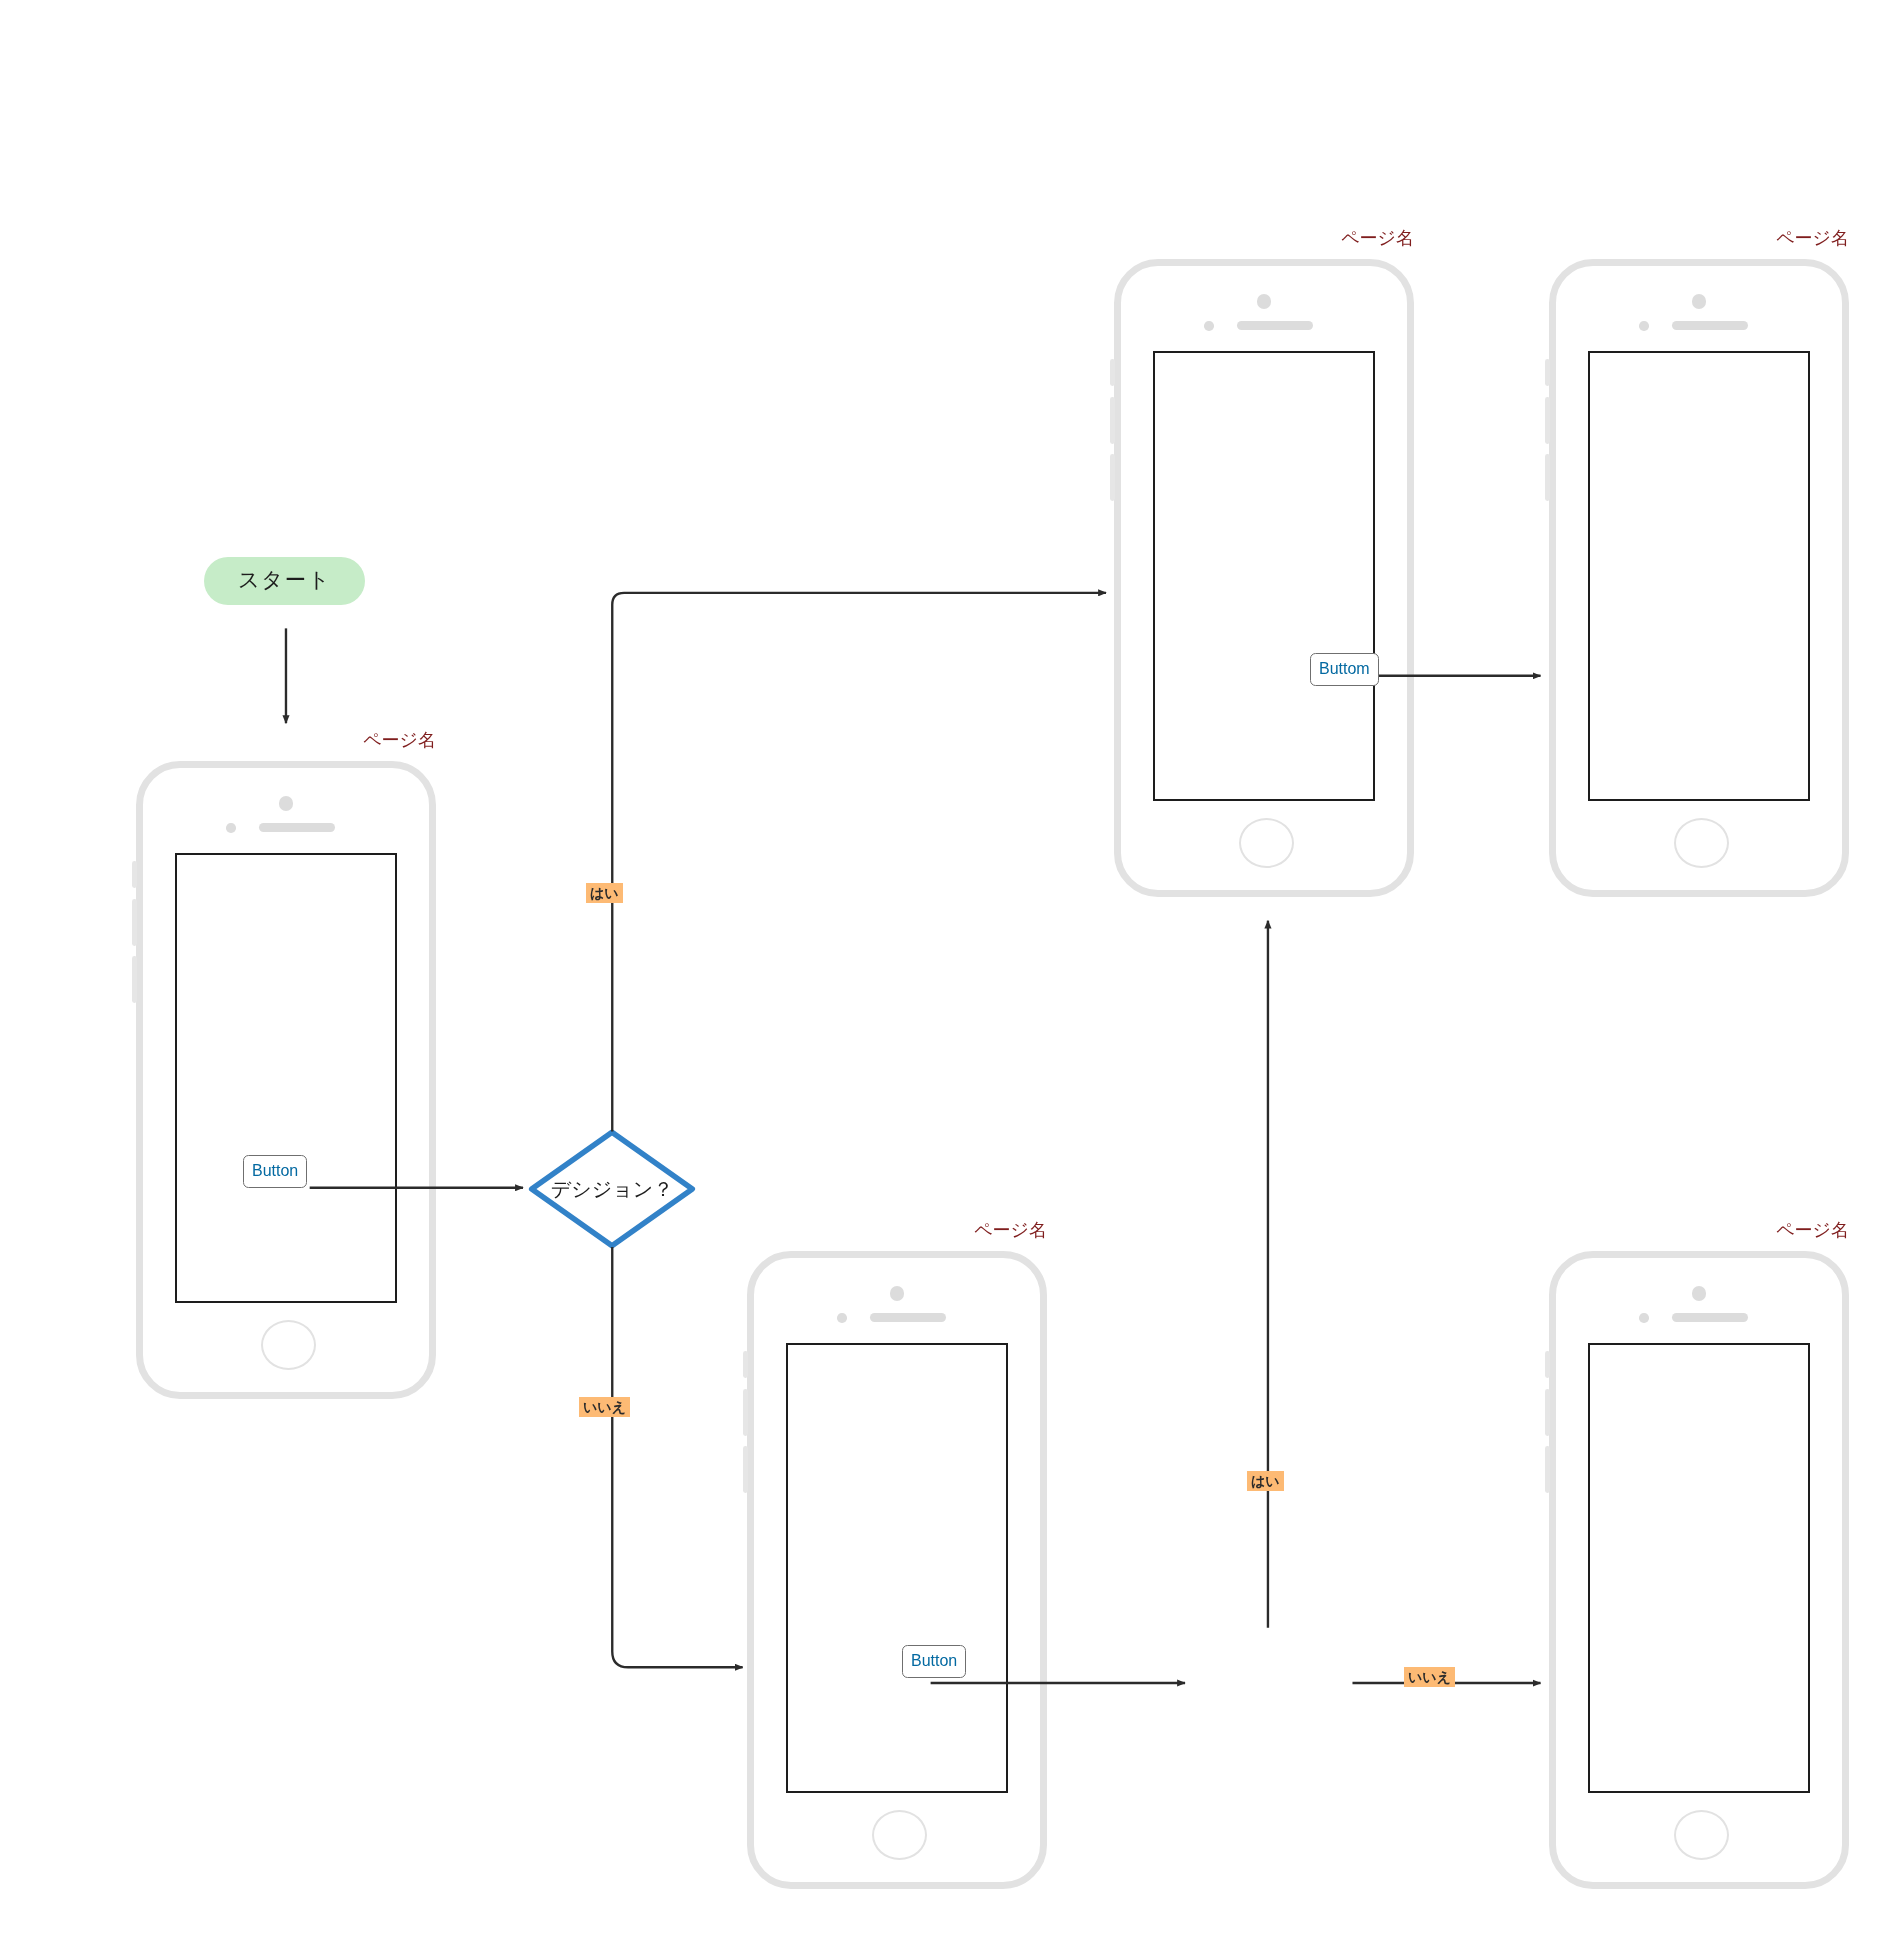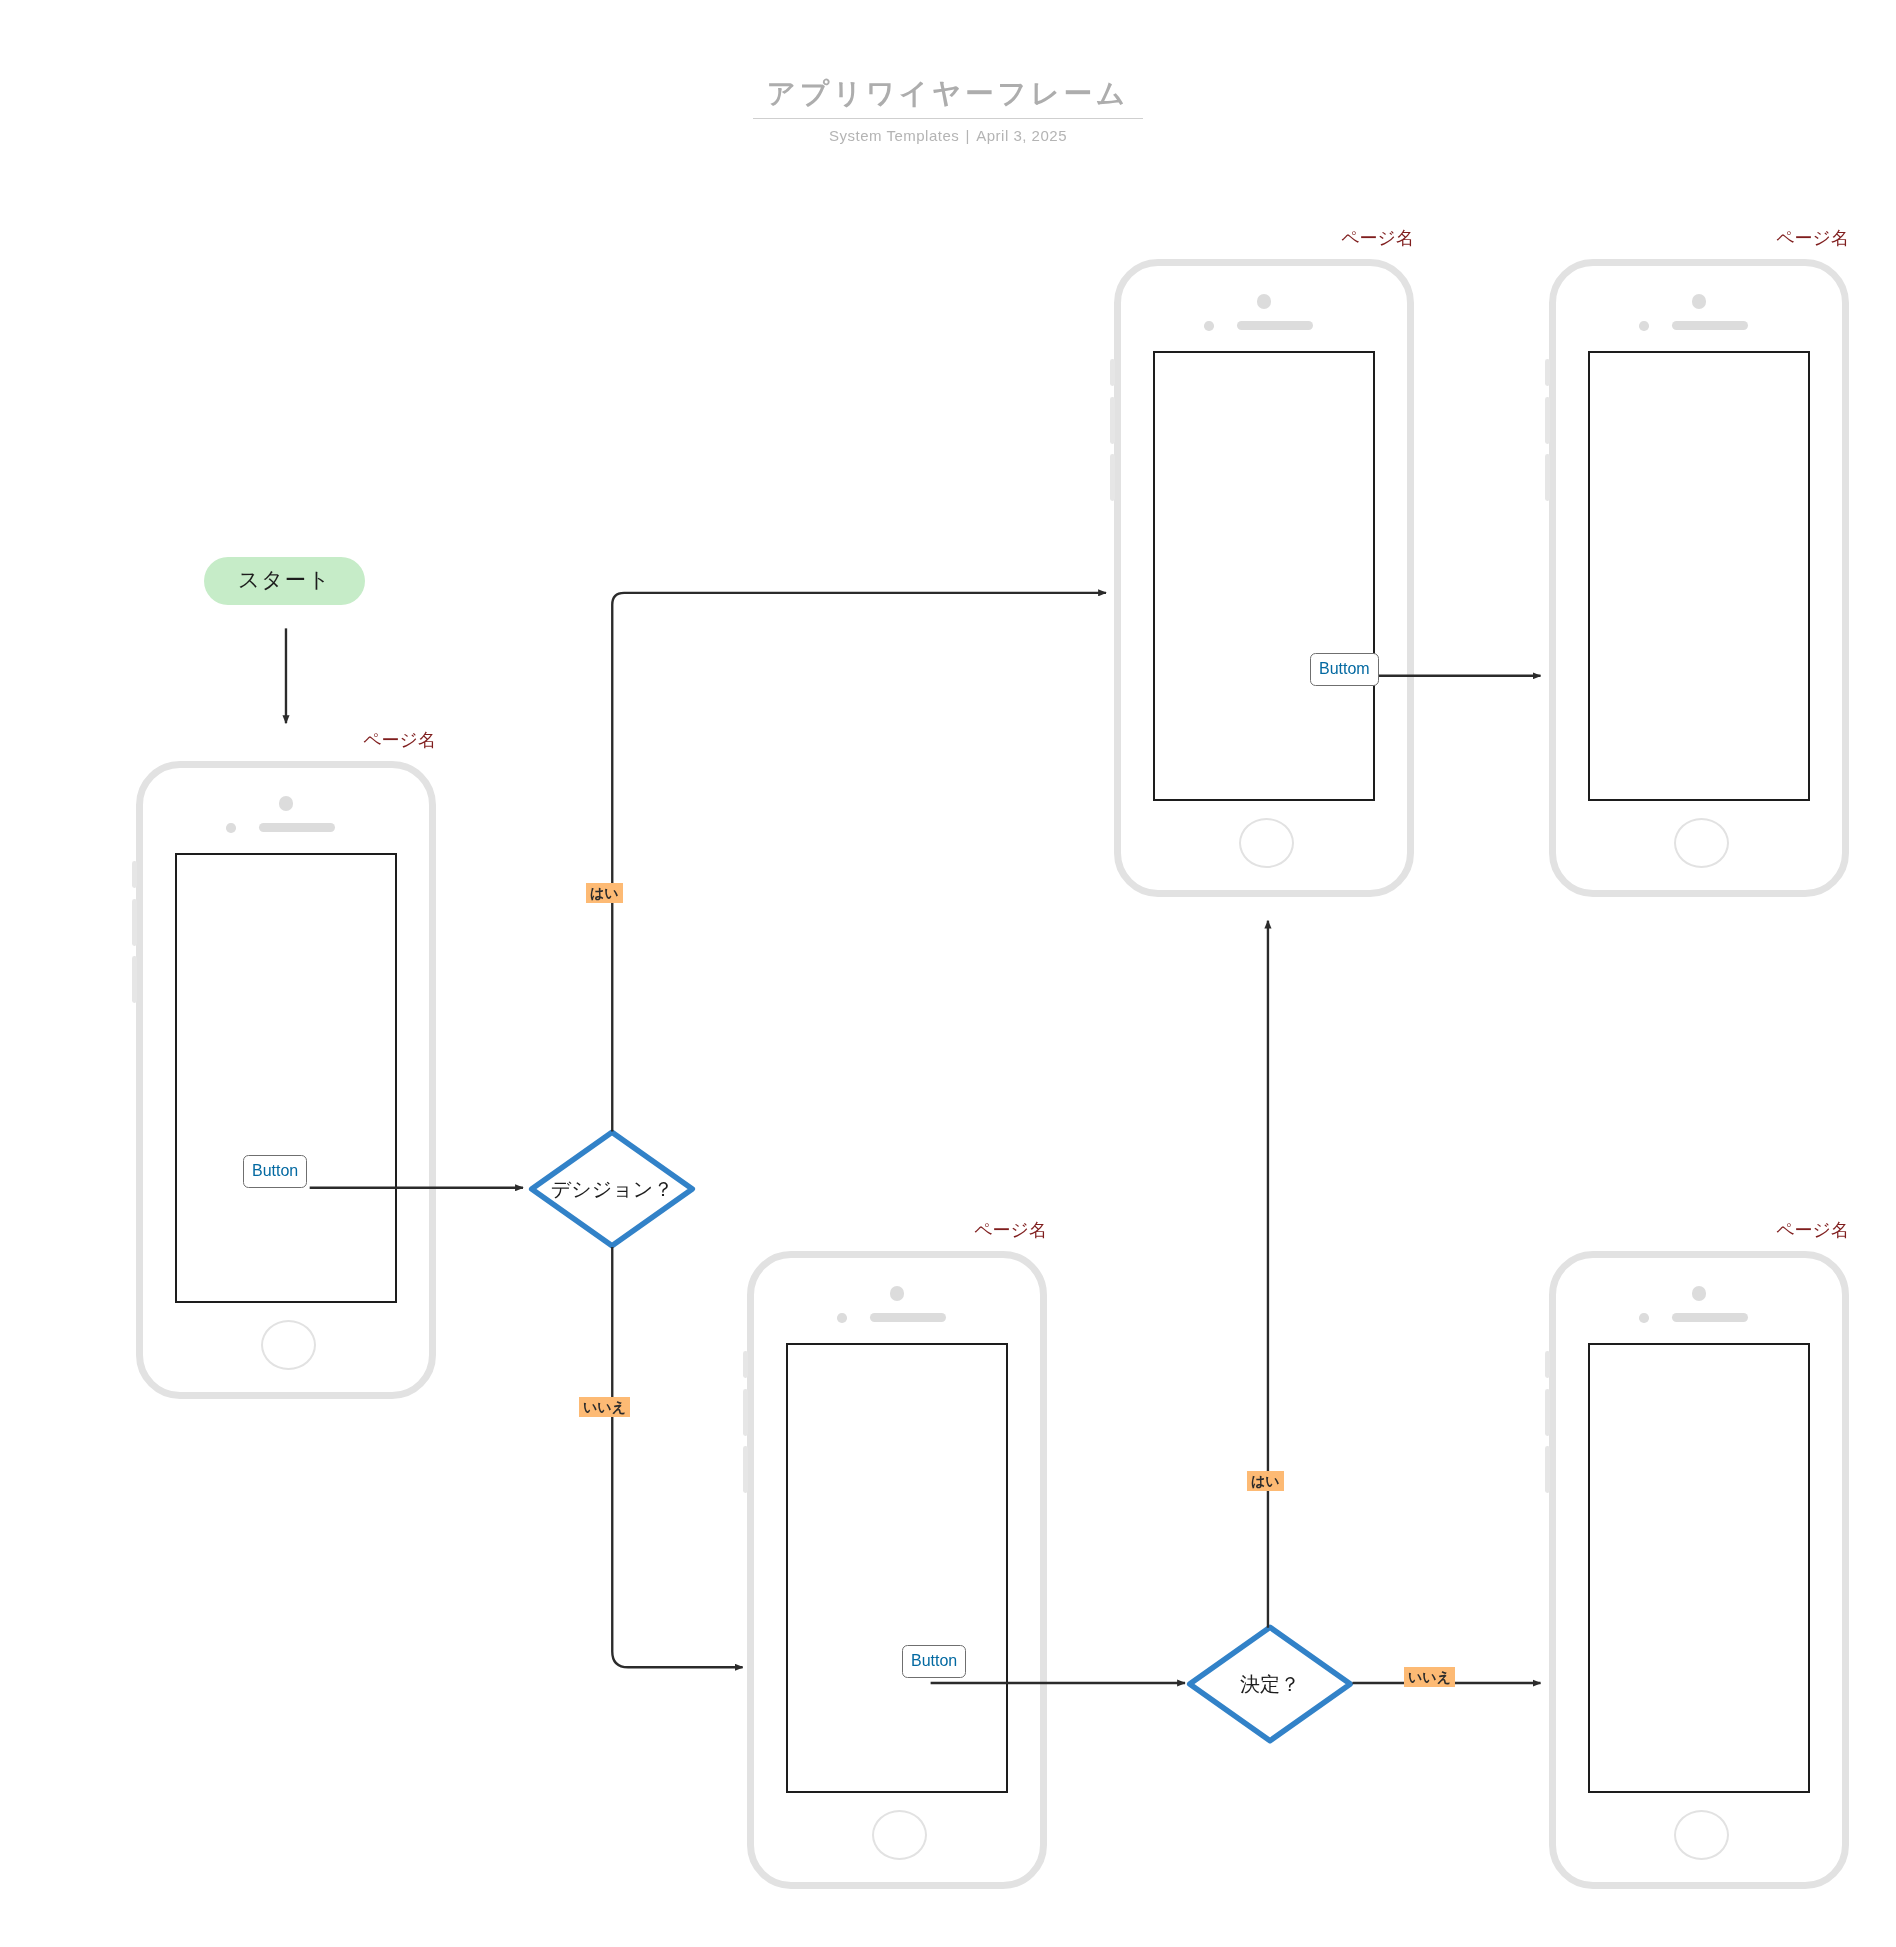--- a/index.html
+++ b/index.html
@@ -206,26 +206,20 @@
     padding: 3.2px 4px;
     z-index: 5;
     white-space: nowrap;
   }
 </style>
 </head>
 <body>
 
 <div id="canvas">
 
-  <div class="header">
-    <div class="header-title">アプリワイヤーフレーム</div>
-    <div class="header-sub">
-      <span>System Templates</span><span class="header-sep">|</span><span>April 3, 2025</span>
-    </div>
-  </div>
 
   <svg id="edges" viewBox="0 0 2400 2465">
     <defs>
       <marker id="arrow" markerWidth="11" markerHeight="9" refX="10" refY="4.5" orient="auto" markerUnits="userSpaceOnUse">
         <path d="M0,0 L11,4.5 L0,9 z" fill="#2b2b2b"></path>
       </marker>
     </defs>
 
     <path d="M 362,795 L 362,915" stroke="#2b2b2b" stroke-width="3" fill="none" marker-end="url(#arrow)"></path>
 
@@ -327,21 +321,15 @@
     </div>
   </div>
 
   <div class="diamond" style="left:525px; top:1126px; width:174px; height:126px;">
     <svg width="174" height="126" viewBox="0 0 220 160">
       <path d="M110,8 L212,80 L110,152 L8,80 Z" fill="#ffffff" stroke="#3282c8" stroke-width="7" stroke-linejoin="round"></path>
     </svg>
     <div class="diamond-label">デシジョン？</div>
   </div>
 
-  <div class="diamond" style="left:1183px; top:1621px; width:174px; height:126px;">
-    <svg width="174" height="126" viewBox="0 0 220 160">
-      <path d="M110,8 L212,80 L110,152 L8,80 Z" fill="#ffffff" stroke="#3282c8" stroke-width="7" stroke-linejoin="round"></path>
-    </svg>
-    <div class="diamond-label">決定？</div>
-  </div>
 
 </div>
 
 
 </body></html>

